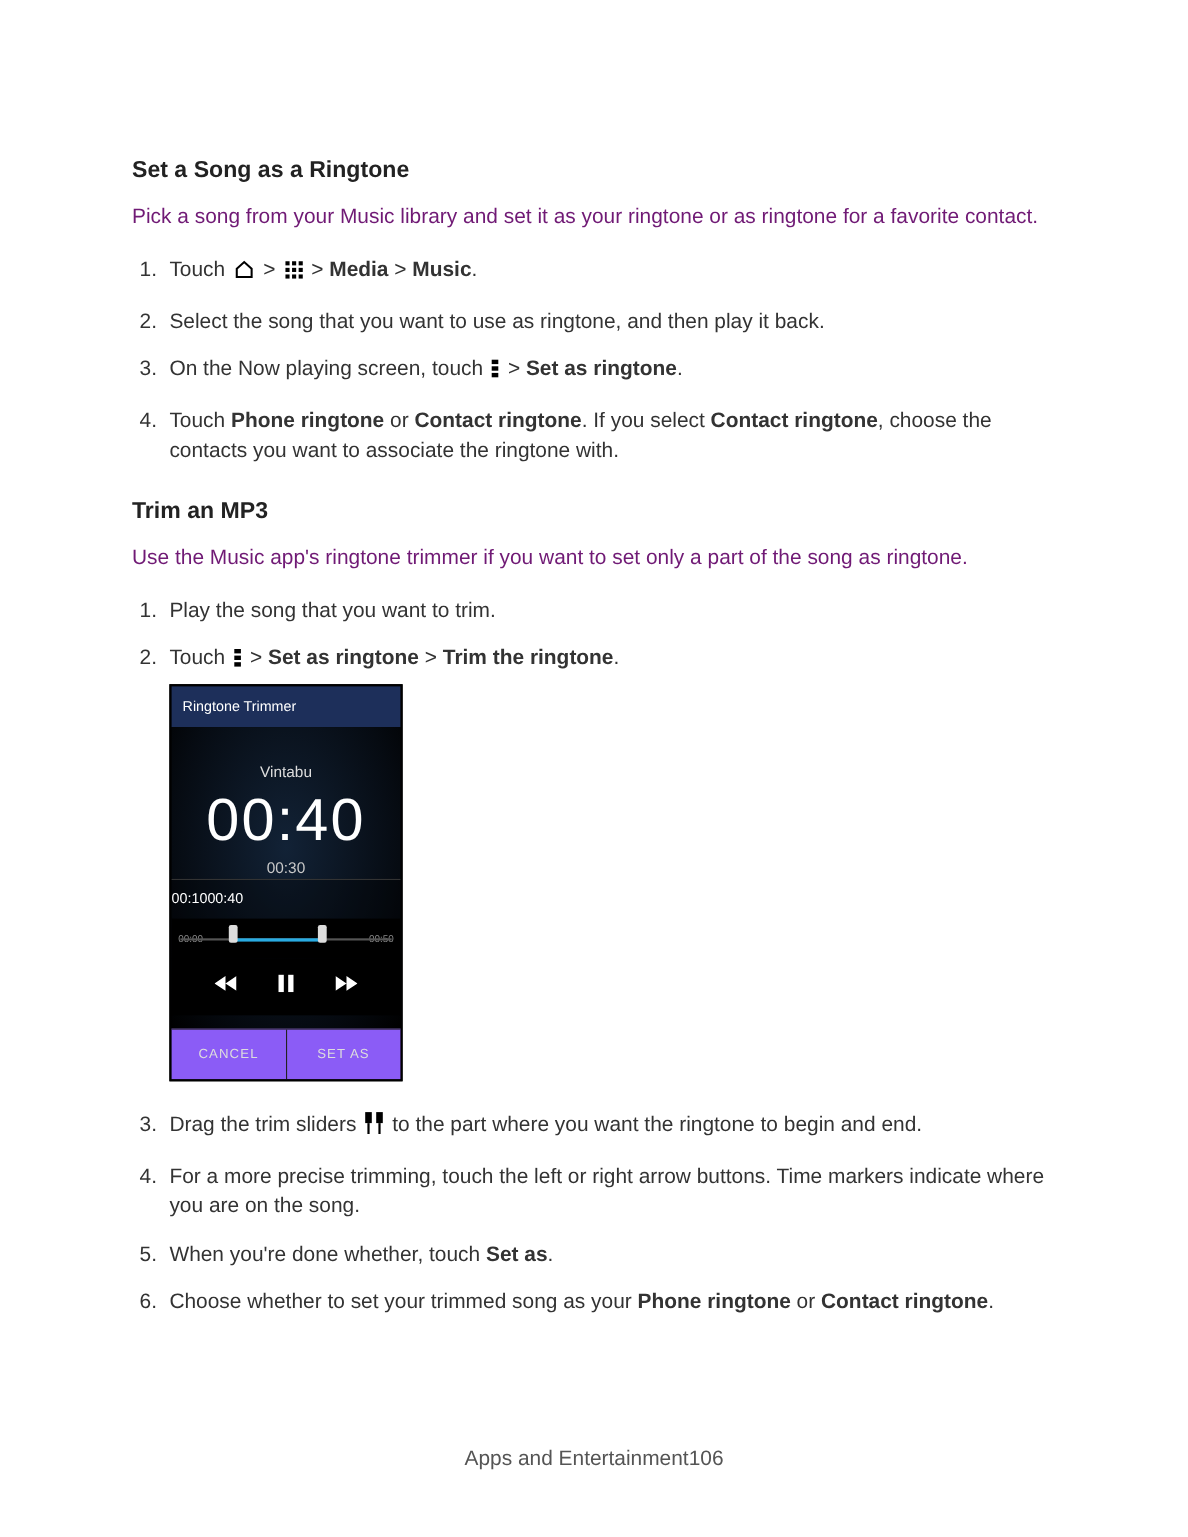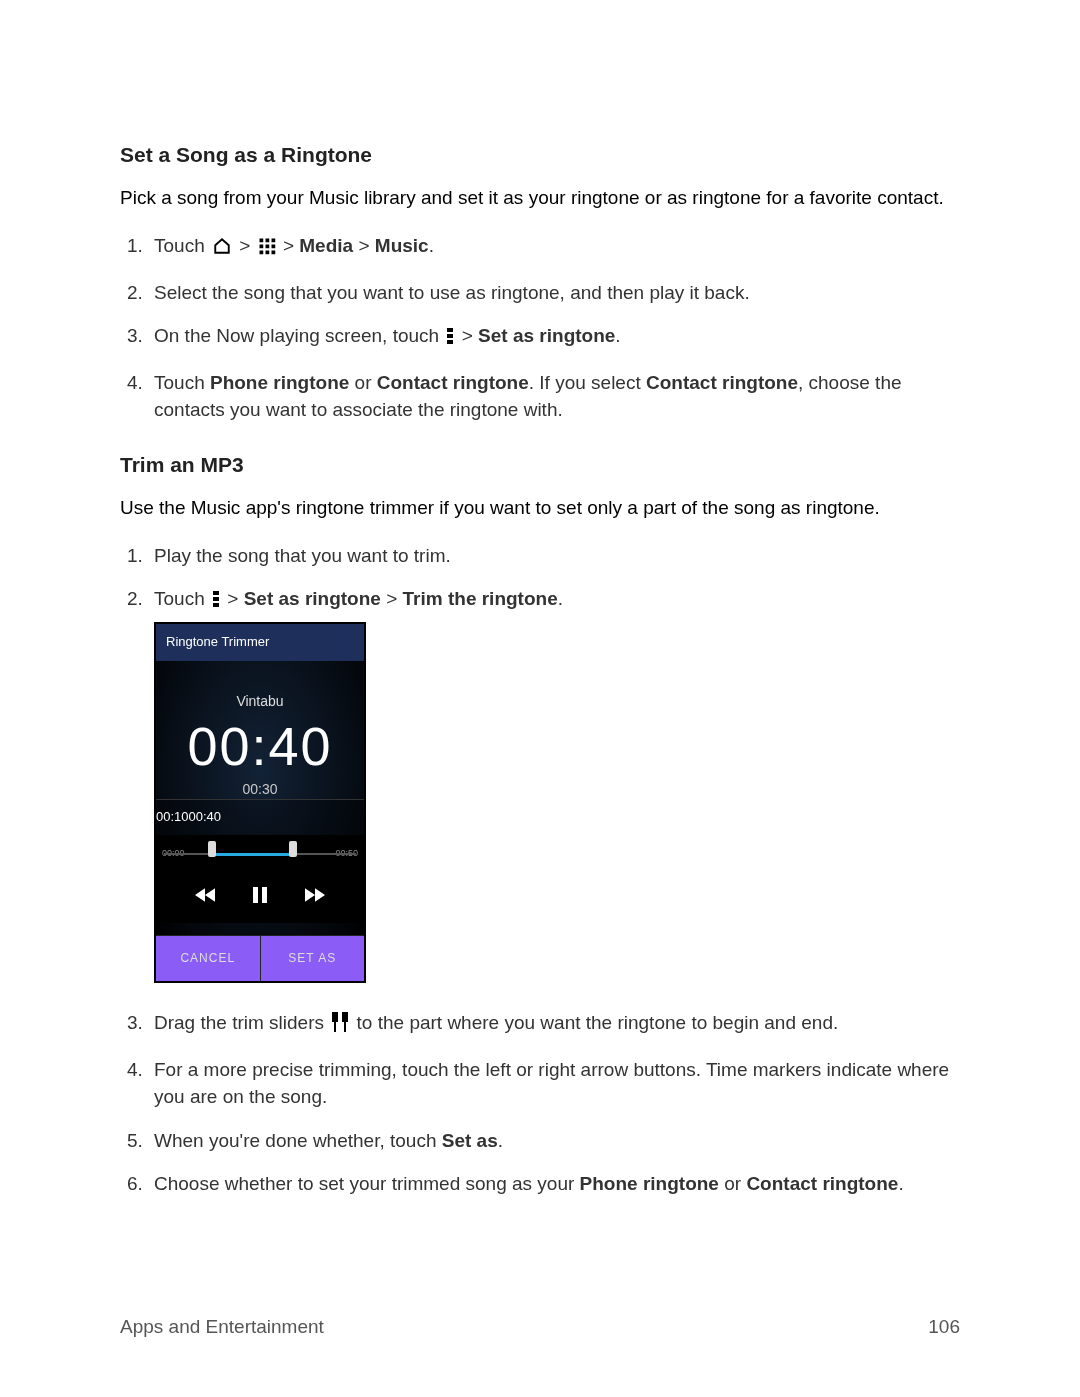--- a/index.html
+++ b/index.html
@@ -13,32 +13,32 @@
     padding: 140px 120px 60px 120px;
     font-size: 19px;
     line-height: 1.45;
   }
   h3.sub {
     font-weight: 700;
     font-size: 21px;
     color: #222;
     margin-bottom: 14px;
   }
-  p.desc { margin-bottom: 20px; color:#000000; }
+  p.desc { margin-bottom: 20px; color:#701a75; }
   ol { list-style: decimal; padding-left: 28px; margin-bottom: 26px; }
   ol li { margin-bottom: 16px; padding-left: 6px; }
   .b { font-weight: 700; }
   .inline-icon { display:inline-block; vertical-align: -3px; margin: 0 2px; }
   .footer {
     position: absolute;
     bottom: 56px;
     left: 120px;
     right: 120px;
     display: flex;
-    justify-content: space-between;
+    justify-content: center;
     color: #555;
     font-size: 19px;
   }
 
   
   .phone {
     width: 212px;
     background: #000;
     border: 2px solid #000;
     margin: 6px 0 20px 0;

